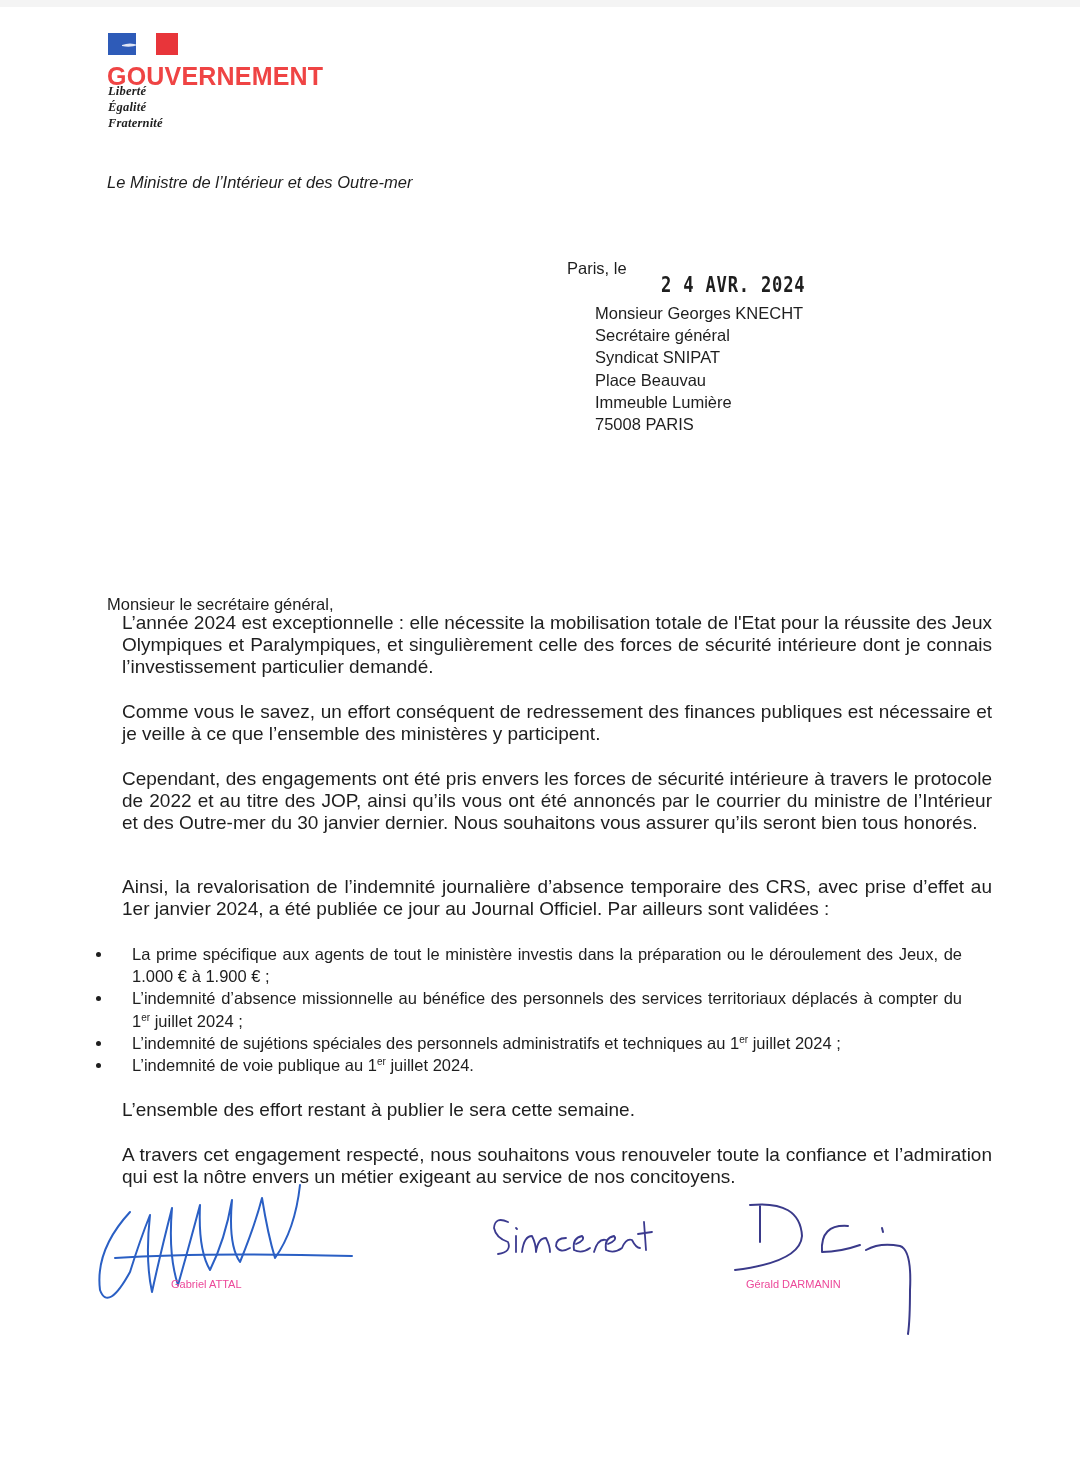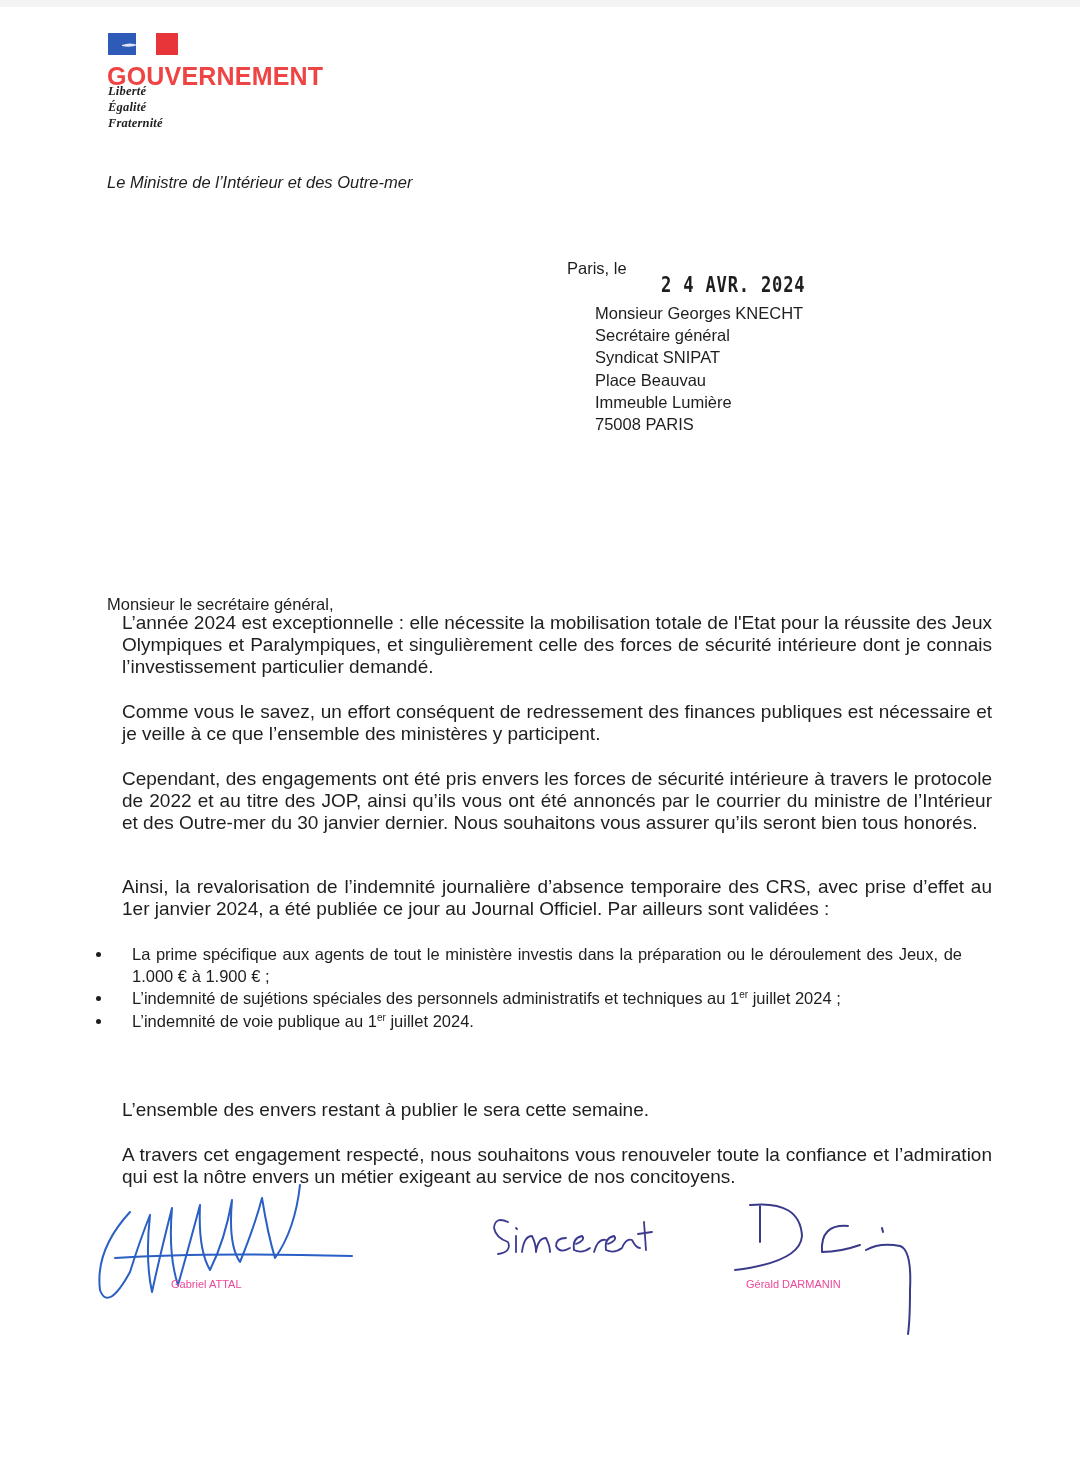--- a/index.html
+++ b/index.html
@@ -82,31 +82,35 @@
 <div class="abs body-text p1">L’année 2024 est exceptionnelle : elle nécessite la mobilisation totale de l'Etat pour la réussite des Jeux Olympiques et Paralympiques, et singulièrement celle des forces de sécurité intérieure dont je connais l’investissement particulier demandé.</div>
 <div class="abs body-text p2">Comme vous le savez, un effort conséquent de redressement des finances publiques est nécessaire et je veille à ce que l’ensemble des ministères y participent.</div>
 <div class="abs body-text p3">Cependant, des engagements ont été pris envers les forces de sécurité intérieure à travers le protocole de 2022 et au titre des JOP, ainsi qu’ils vous ont été annoncés par le courrier du ministre de l’Intérieur et des Outre-mer du 30 janvier dernier. Nous souhaitons vous assurer qu’ils seront bien tous honorés.</div>
 <div class="abs body-text p4">Ainsi, la revalorisation de l’indemnité journalière d’absence temporaire des CRS, avec prise d’effet au 1er janvier 2024, a été publiée ce jour au Journal Officiel. Par ailleurs sont validées :</div>
 
 <ul class="abs bullets">
   <li style="text-align: justify;">
     <span class="dot"></span>
     <span>La prime spécifique aux agents de tout le ministère investis dans la préparation ou le déroulement des Jeux, de 1.000 € à 1.900 € ;</span>
   </li>
+  <li style="text-align: justify;">
+    <span class="dot"></span>
+    <span>L’indemnité d’absence missionnelle au bénéfice des personnels des services territoriaux déplacés à compter du 1</span><sup>er</sup><span> juillet 2024 ;</span>
+  </li>
   <li>
     <span class="dot"></span>
     <span>L’indemnité de sujétions spéciales des personnels administratifs et techniques au 1</span><sup>er</sup><span> juillet 2024 ;</span>
   </li>
   <li>
     <span class="dot"></span>
     <span>L’indemnité de voie publique au 1</span><sup>er</sup><span> juillet 2024.</span>
   </li>
 </ul>
 
-<div class="abs body-text p5">L’ensemble des envers restant à publier le sera cette semaine.</div>
+<div class="abs body-text p5">L’ensemble des effort restant à publier le sera cette semaine.</div>
 <div class="abs body-text p6">A travers cet engagement respecté, nous souhaitons vous renouveler toute la confiance et l’admiration qui est la nôtre envers un métier exigeant au service de nos concitoyens.</div>
 
 <svg class="sig-svg" width="1080" height="1471">
   <g fill="none" stroke="#2a5fc4" stroke-width="2" stroke-linecap="round" stroke-linejoin="round">
     <path d="M130 1212 Q95 1250 100 1290 Q108 1312 130 1272 Q140 1240 150 1215 Q145 1260 152 1292 Q160 1255 172 1208 Q168 1255 178 1285 Q188 1250 200 1205 Q198 1250 210 1270 Q225 1240 232 1200 Q228 1245 240 1262 Q255 1225 262 1198 Q268 1235 275 1258 Q295 1230 300 1185"></path>
     <path d="M115 1258 Q200 1252 352 1256"></path>
   </g>
   <g fill="none" stroke="#3b3a8f" stroke-width="1.8" stroke-linecap="round" stroke-linejoin="round">
     <path d="M508 1222 Q495 1216 494 1228 Q496 1238 508 1242 Q512 1252 498 1254"></path>
     <path d="M516 1236 L516 1252 M516 1228 L517 1229"></path>

